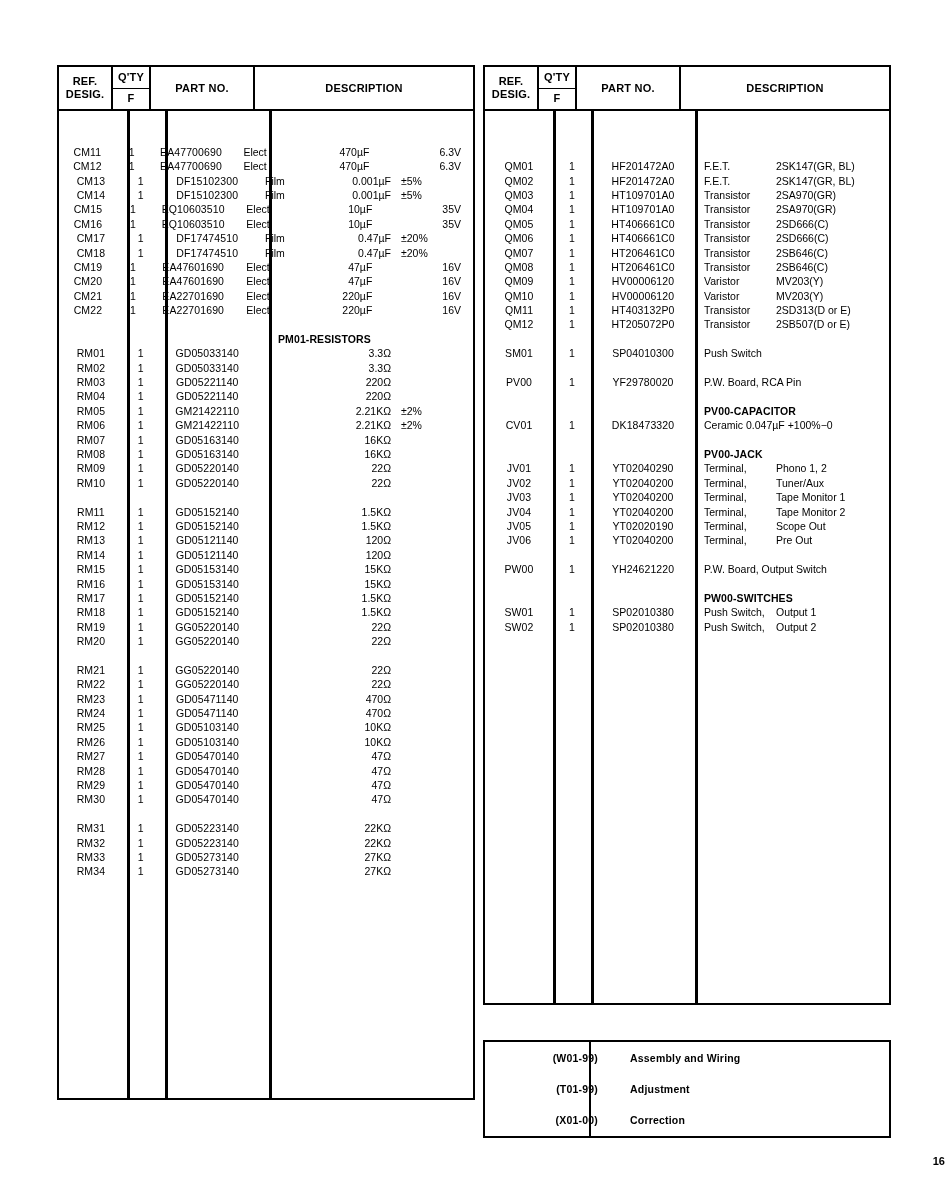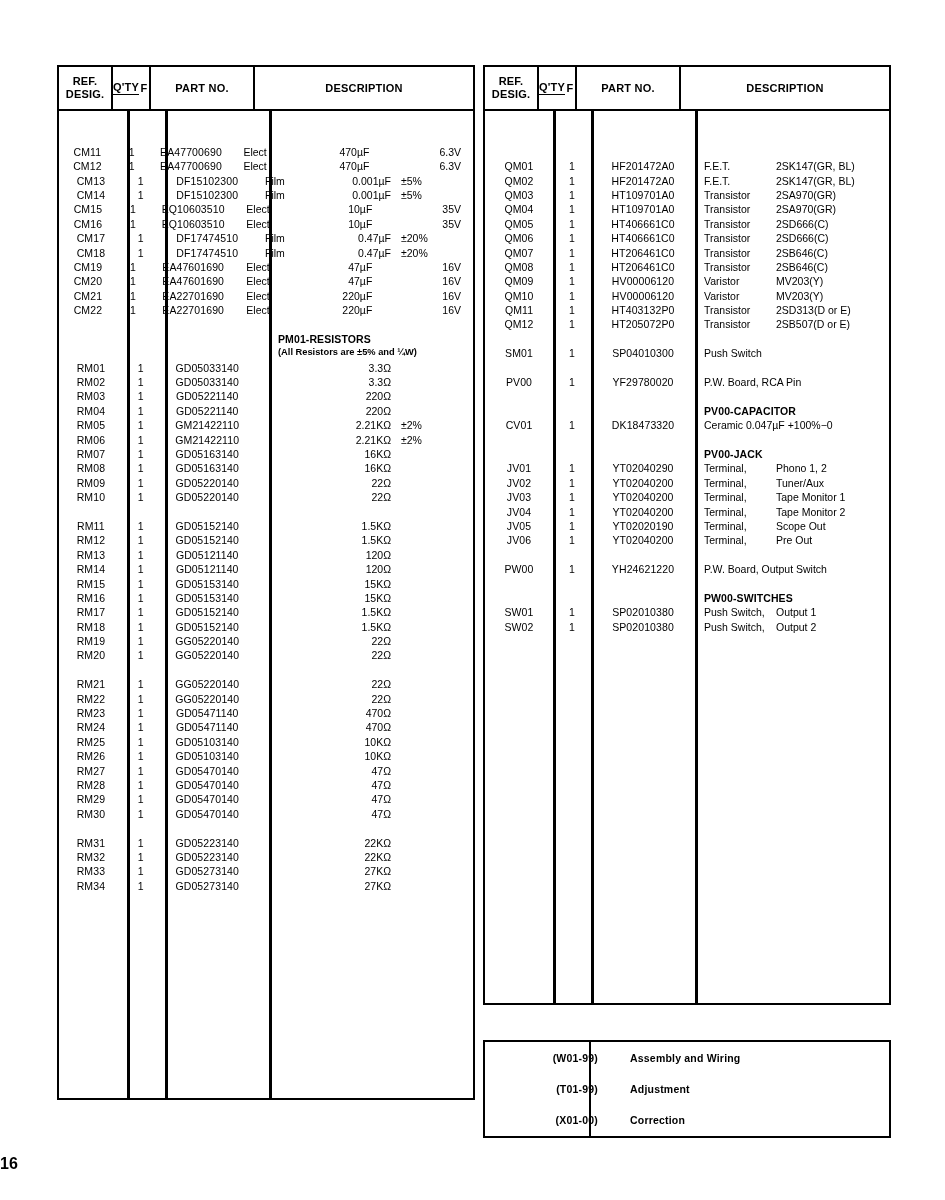--- a/index.html
+++ b/index.html
@@ -44,21 +44,21 @@
     text-align: center;
     font-weight: bold;
     font-size: 11px;
     letter-spacing: .2px;
     box-sizing: border-box;
     border-right: 2.5px solid #000;
     line-height: 1.15;
   }
   .th:last-child { border-right: none; }
   .th-ref  { width: 54px; }
-  .th-qty  { width: 38px; flex-direction: row; padding: 0; }
+  .th-qty  { width: 38px; flex-direction: column; padding: 0; }
   .th-part { width: 104px; }
   .th-desc { flex: 1; }
 
   .th-qty .qty-top {
     flex: 1;
     display: flex; align-items: center; justify-content: center;
     width: 100%;
     border-bottom: 1.5px solid #000;
     box-sizing: border-box;
   }
@@ -200,22 +200,22 @@
     flex: 1;
     padding-left: 32px;
     letter-spacing: .2px;
   }
 
   
   #page-number {
     position: absolute;
     left: 0; right: 0;
     top: 1155px;
-    text-align: left;
-    font-size: 16px;
+    text-align: right;
+    font-size: 11px;
     font-weight: bold;
   }
 </style>
 </head>
 <body>
 
 <div class="page">
 
   <div class="parts-table" id="left-table">
     <div class="thead">
@@ -374,28 +374,20 @@
           <div class="row spacer"></div>
           <div class="row">
             <div class="c-ref"></div>
             <div class="c-qty"></div>
             <div class="c-part"></div>
             <div class="c-desc">
               <span class="secthead">PM01-RESISTORS</span>
             </div>
           </div>
           <div class="row">
-            <div class="c-ref"></div>
-            <div class="c-qty"></div>
-            <div class="c-part"></div>
-            <div class="c-desc">
-              <span class="secnote">(All Resistors are ±5% and ¼W)</span>
-            </div>
-          </div>
-          <div class="row">
             <div class="c-ref">RM01</div>
             <div class="c-qty">1</div>
             <div class="c-part">GD05033140</div>
             <div class="c-desc">
               <span class="d-type"></span>
               <span class="d-val">3.3Ω</span>
               <span class="d-tol"></span>
               <span class="d-volt"></span>
             </div>
           </div>

